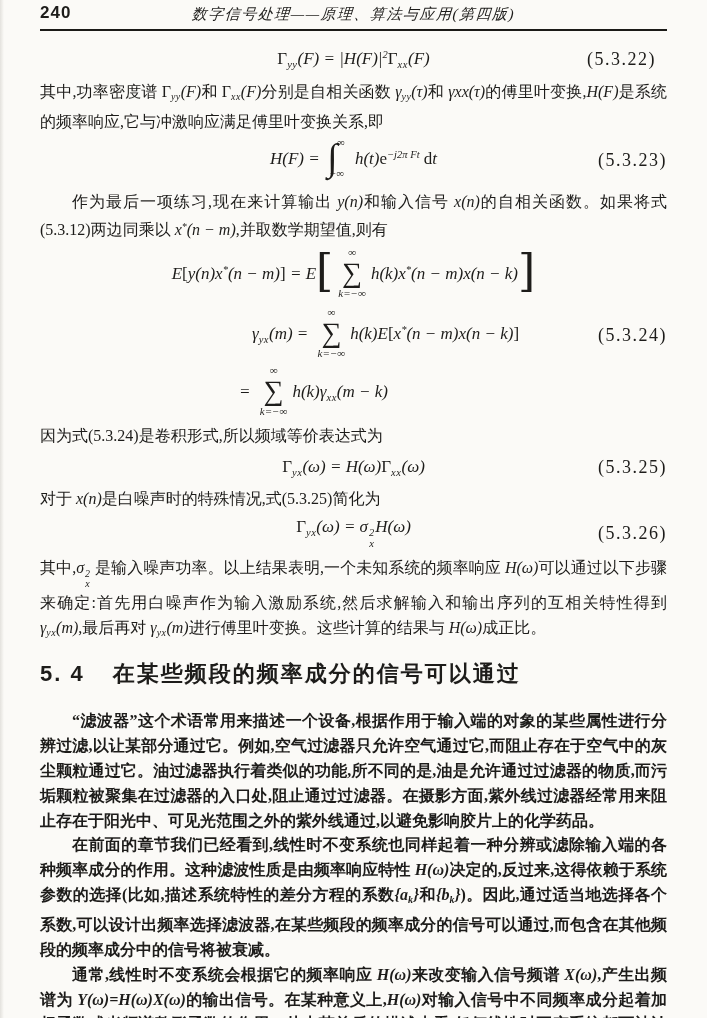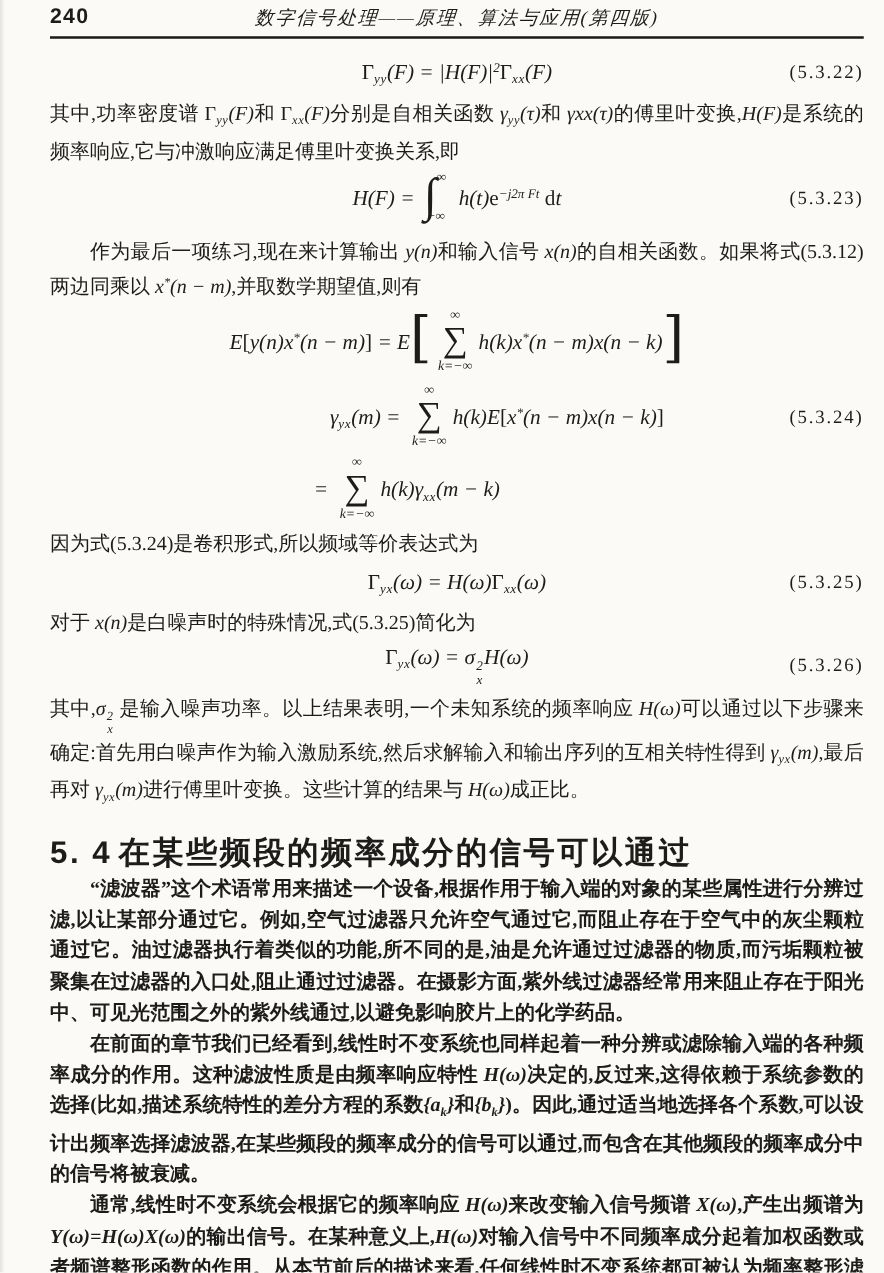--- a/index.html
+++ b/index.html
@@ -4,21 +4,21 @@
 <style>
   html,body{margin:0;padding:0;}
   body{
     width:707px;height:1018px;overflow:hidden;
     background:#fbfaf7;color:#1d1c1a;
     font-family:"Liberation Serif","DejaVu Serif",serif;
     position:relative;
   }
   .page{
     box-sizing:border-box;width:707px;height:942px;
-    padding:0 16px 0 40px;
+    padding:0 40px 0 40px;
   }
   
   .page-header{
     position:relative;height:24px;padding-top:5px;
     border-bottom:2px solid #1b1a18;
   }
   .page-number{
     position:absolute;left:0;top:3px;
     font-family:"Liberation Sans","DejaVu Sans",sans-serif;
     font-weight:bold;font-size:17px;letter-spacing:1px;
@@ -37,23 +37,23 @@
   .para.indent{text-indent:2em;}
   .para.sp-top{margin-top:4px;}
   
   .eq-row{
     position:relative;display:flex;justify-content:center;align-items:center;
     min-height:30px;
   }
   .eq-content{font-size:17px;white-space:nowrap;}
   .eq-label{
     position:absolute;right:0;top:50%;transform:translateY(-50%);
-    font-size:15px;letter-spacing:1.5px;
+    font-size:18px;letter-spacing:1.5px;
   }
-  #eq22{margin:13px 0 5px;}
+  #eq22{margin:13px 11px 5px;}
   #eq23{margin:1px 0;min-height:50px;}
   #eqE{margin:4px 0 2px;min-height:56px;}
   #eq24a{margin:0;min-height:60px;}
   #eq24b{margin:0 0 2px;min-height:56px;}
   #eq25{margin:4px 0;}
   #eq26{margin:5px 0;min-height:34px;}
   .shift-r{transform:translateX(32px);}
   .shift-l{transform:translateX(-40px);}
   
   .tk-rm{font-style:normal;}
@@ -81,23 +81,23 @@
     font-size:10.5px;font-style:italic;padding:2px 0;
   }
   .intop .lims .under{transform:translateX(-8px);}
   .stk{
     display:inline-flex;flex-direction:column;align-items:center;
     font-size:0.62em;font-style:italic;line-height:1.05;
     vertical-align:-0.42em;margin:0 1px;
   }
   
   .section-heading{
-    margin:14px 0 2px;display:flex;align-items:baseline;gap:5px;
+    margin:14px 0 20px;display:flex;align-items:baseline;gap:28px;
     font-family:"Liberation Sans","DejaVu Sans",sans-serif;
-    font-size:25px;font-weight:bold;letter-spacing:2px;
+    font-size:22px;font-weight:bold;letter-spacing:2px;
   }
   
   .scan-edge{
     position:absolute;left:0;top:0;width:4px;height:100%;
     background:linear-gradient(to right,rgba(120,115,105,0.18),rgba(120,115,105,0));
     pointer-events:none;
   }
 </style>
 </head>
 <body>

